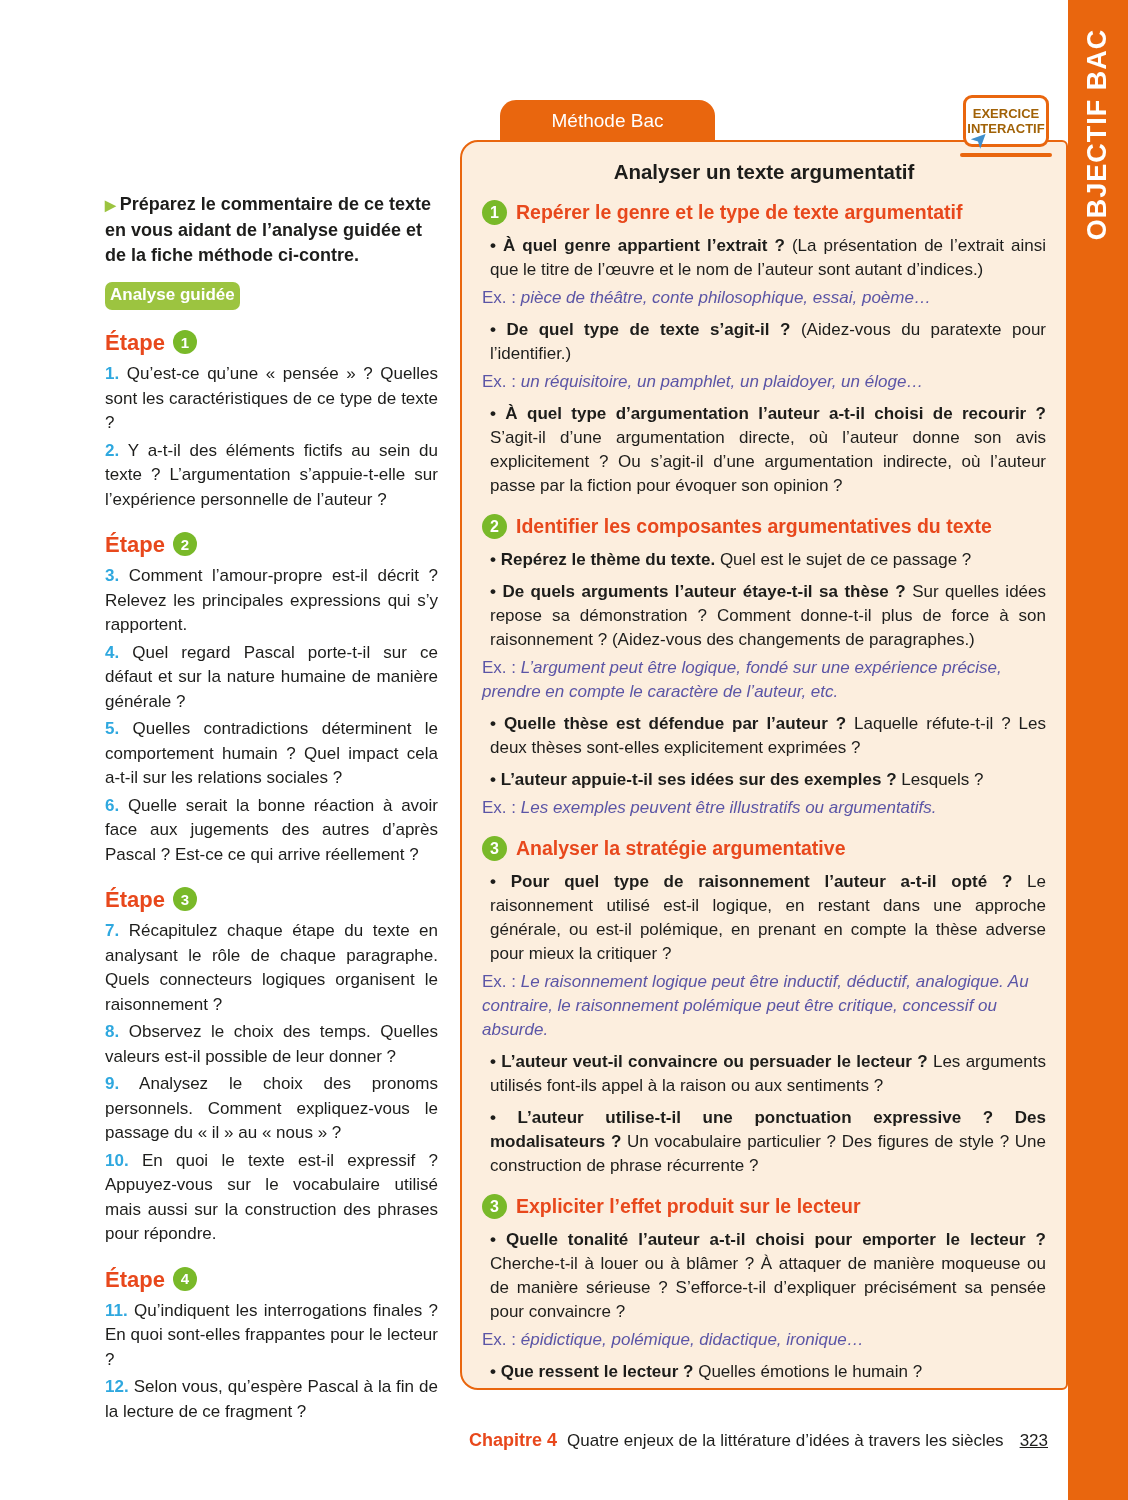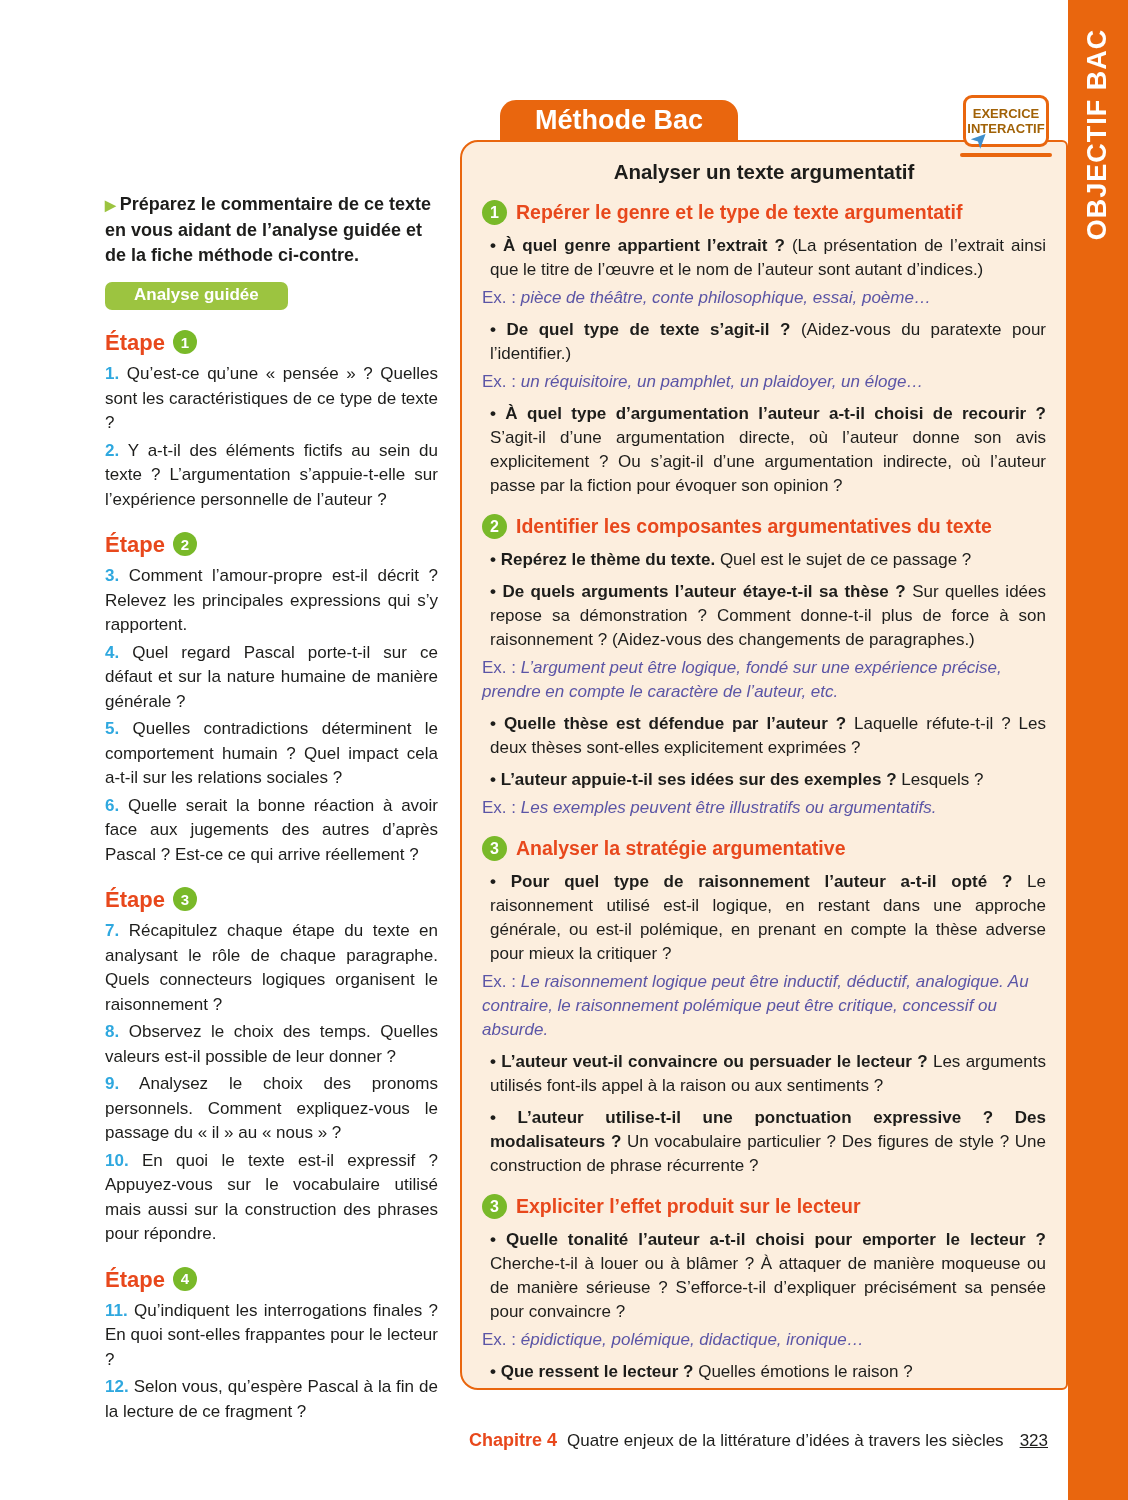--- a/index.html
+++ b/index.html
@@ -9,28 +9,28 @@
     -webkit-font-smoothing:antialiased;
   }
   
   .side-strip{position:absolute;right:0;top:0;width:60px;height:1500px;background:#e9660e;}
   .side-label-box{position:absolute;top:0;right:0;width:60px;height:268px;display:flex;align-items:center;justify-content:center;}
   .side-label-box span{transform:rotate(-90deg);white-space:nowrap;color:#fff;font-weight:bold;font-size:27px;letter-spacing:1px;}
   
   .left-col{position:absolute;left:105px;top:192px;width:333px;}
   .intro{font-size:18px;font-weight:bold;line-height:25px;margin:0 0 14px 0;text-align:left;}
   .tri{color:#9cc440;font-size:14px;margin-right:4px;}
-  .guide-badge{display:inline-block;background:#9cc440;color:#fff;font-weight:bold;font-size:17px;padding:3px 29px 5px;border-radius:7px;}
+  .guide-badge{display:inline-block;background:#9cc440;color:#fff;font-weight:bold;font-size:17px;padding:3px 5px 5px;border-radius:7px;}
   .step{margin-top:20px;}
   .etape{color:#e8481c;font-weight:bold;font-size:22px;margin:0 0 6px 0;display:flex;gap:8px;}
   .circle{display:inline-flex;flex:0 0 auto;width:24px;height:24px;border-radius:50%;background:#79b929;color:#fff;font-size:15px;font-weight:bold;align-items:center;justify-content:center;line-height:1;}
   .q{font-size:17px;line-height:24.5px;text-align:justify;margin:0 0 3px 0;}
   .qnum{color:#2fa8df;font-weight:bold;}
   
-  .tab{position:absolute;left:500px;top:100px;width:238px;height:41px;background:#e9660e;border-radius:16px 16px 0 0;color:#fff;font-weight:bold;font-size:27px;text-align:center;line-height:41px;z-index:3;}
+  .tab{position:absolute;left:500px;top:100px;width:215px;height:41px;background:#e9660e;border-radius:16px 16px 0 0;color:#fff;font-weight:normal;font-size:19px;text-align:center;line-height:41px;z-index:3;}
   .exo-badge{position:absolute;left:963px;top:95px;width:86px;height:52px;background:#fff;border:3px solid #e9660e;border-radius:9px;z-index:4;display:flex;flex-direction:column;align-items:center;justify-content:center;font-size:13px;font-weight:bold;color:#a16207;line-height:15px;box-sizing:border-box;cursor:pointer;}
   .exo-underline{position:absolute;left:960px;top:153px;width:92px;height:4px;background:#e9660e;border-radius:2px;z-index:4;}
   .cursor-ic{position:absolute;left:971px;top:127px;z-index:5;color:#3f8fcc;font-size:21px;transform:rotate(-45deg);}
   
   .panel{position:absolute;left:460px;top:140px;width:608px;height:1250px;background:#fceede;border:2px solid #e9660e;border-radius:18px 6px 6px 18px;box-sizing:border-box;padding:14px 20px 0 20px;z-index:1;overflow:hidden;}
   .panel-title{font-size:20.5px;font-weight:bold;text-align:center;margin:4px 0 10px 0;color:#1d1d1b;}
   .section{margin-top:14px;}
   .sec-h{display:flex;align-items:center;gap:9px;margin:16px 0 9px 0;}
   .sec-h .circle{width:25px;height:25px;font-size:16px;}
   .sec-h .h-text{color:#e8481c;font-weight:bold;font-size:19.5px;white-space:nowrap;}
@@ -186,21 +186,21 @@
     <h2 class="sec-h">
       <span class="circle">3</span>
       <span class="h-text">Expliciter l’effet produit sur le lecteur</span>
     </h2>
     <div>
             <div>
     <p class="bullet"><span class="dot">•</span> <span class="b">Quelle tonalité l’auteur a-t-il choisi pour emporter le lecteur ?</span> <span>Cherche-t-il à louer ou à blâmer ? À attaquer de manière moqueuse ou de manière sérieuse ? S’efforce-t-il d’expliquer précisément sa pensée pour convaincre ?</span></p>
     <p class="ex"><span>Ex. :</span> <span class="ex-text">épidictique, polémique, didactique, ironique…</span></p>
   </div>
             <div>
-    <p class="bullet"><span class="dot">•</span> <span class="b">Que ressent le lecteur ?</span> <span>Quelles émotions le raison ?</span></p>
+    <p class="bullet"><span class="dot">•</span> <span class="b">Que ressent le lecteur ?</span> <span>Quelles émotions le humain ?</span></p>
     <p class="ex"> </p>
   </div>
           </div>
   </section>
       </div>
   </main>
 
   <footer class="footer">
     <span class="chap">Chapitre 4</span><span>Quatre enjeux de la littérature d’idées à travers les siècles</span><span class="pagenum">323</span>
   </footer>

